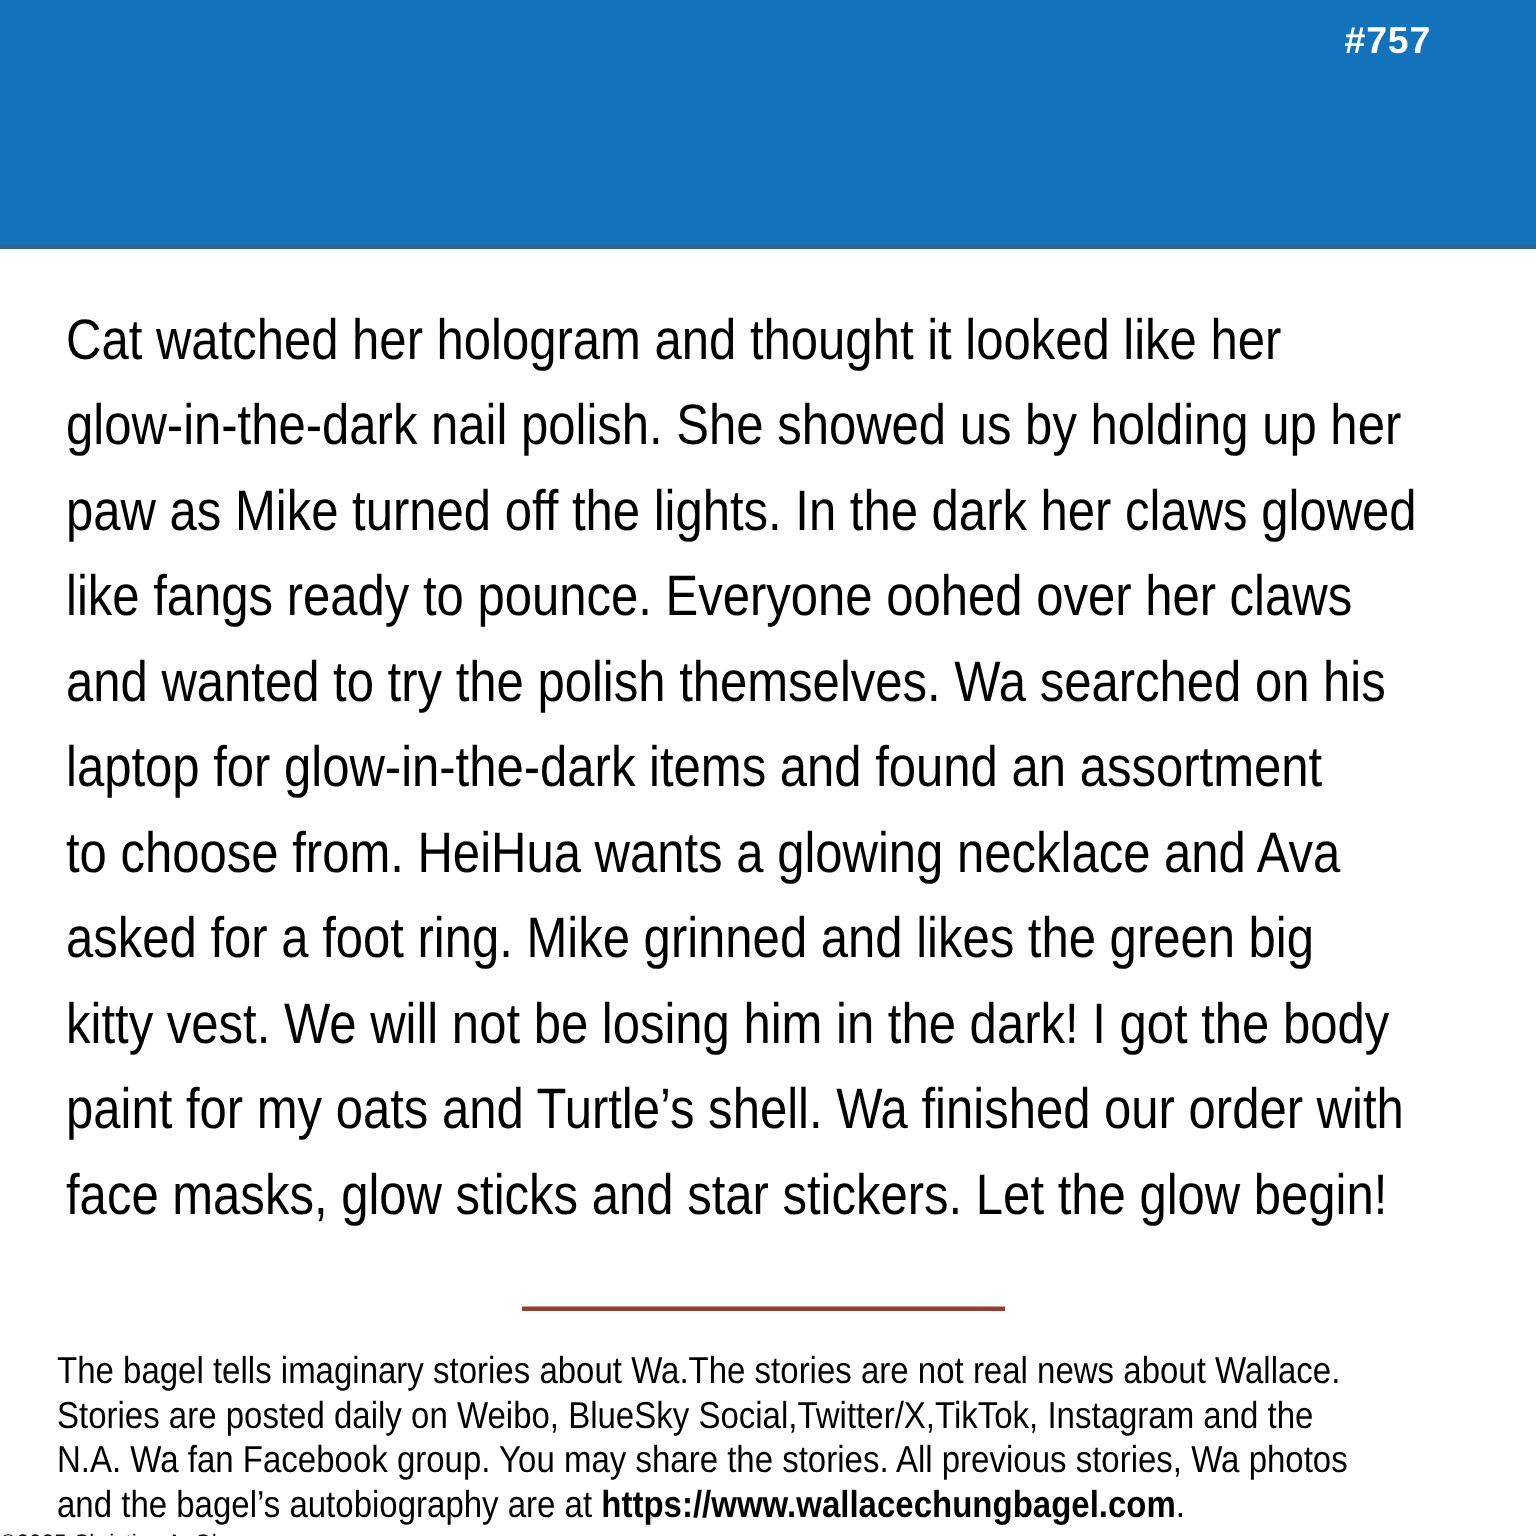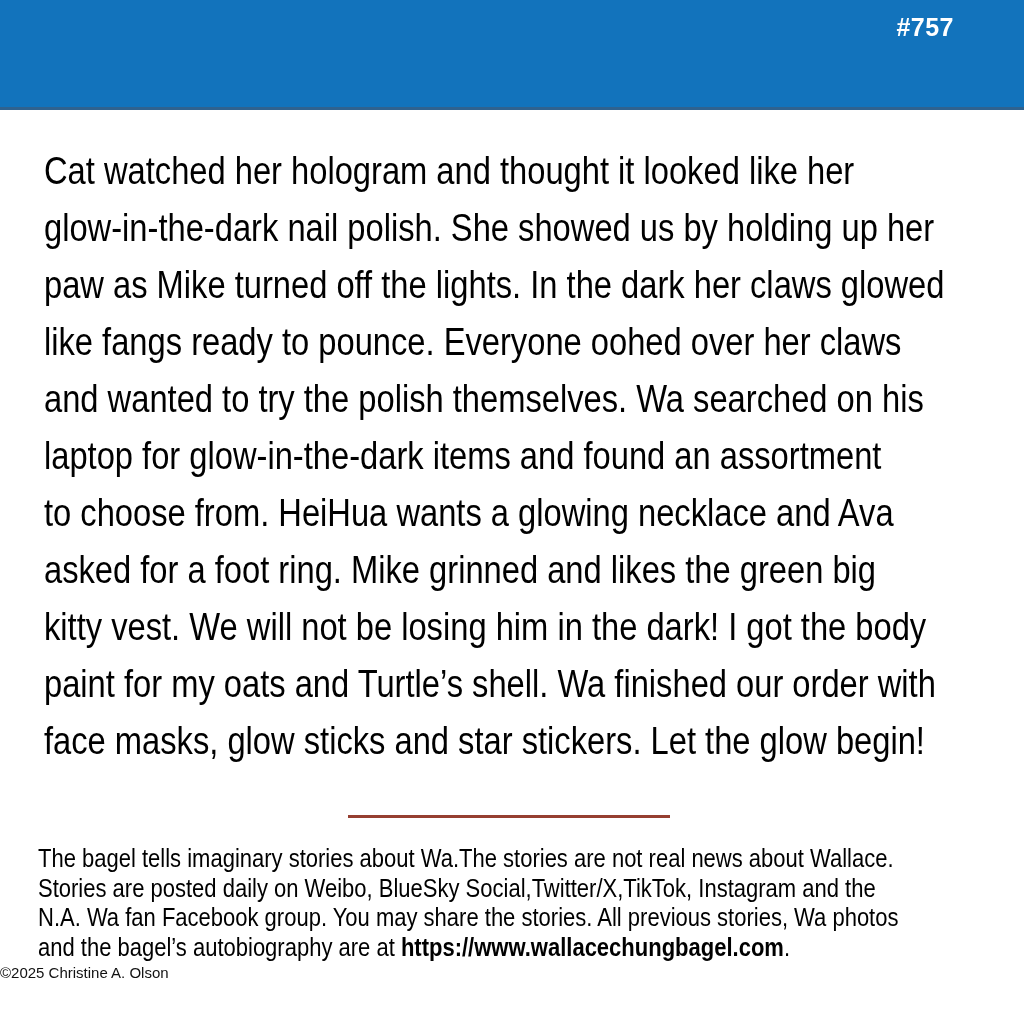--- a/index.html
+++ b/index.html
@@ -8,21 +8,21 @@
     --divider:#963F31;
     --text:#000000;
   }
   *{box-sizing:border-box;}
   html,body{margin:0;padding:0;}
   body{
     width:1024px;height:1024px;overflow:hidden;background:#ffffff;
     font-family:"Liberation Sans", sans-serif;color:var(--text);
   }
   .header{
-    height:110px;background:var(--header-bg);
+    height:166px;background:var(--header-bg);
     border-bottom:3px solid var(--header-edge);
     padding:14px 70px 0 45px;
   }
   .issue-number{
     color:#ffffff;font-weight:700;font-size:25px;text-align:right;
     letter-spacing:.5px;line-height:1.1;
   }
   .page-title{
     color:#ffffff;font-weight:700;font-size:50px;margin-top:14px;
     white-space:nowrap;line-height:1.1;

